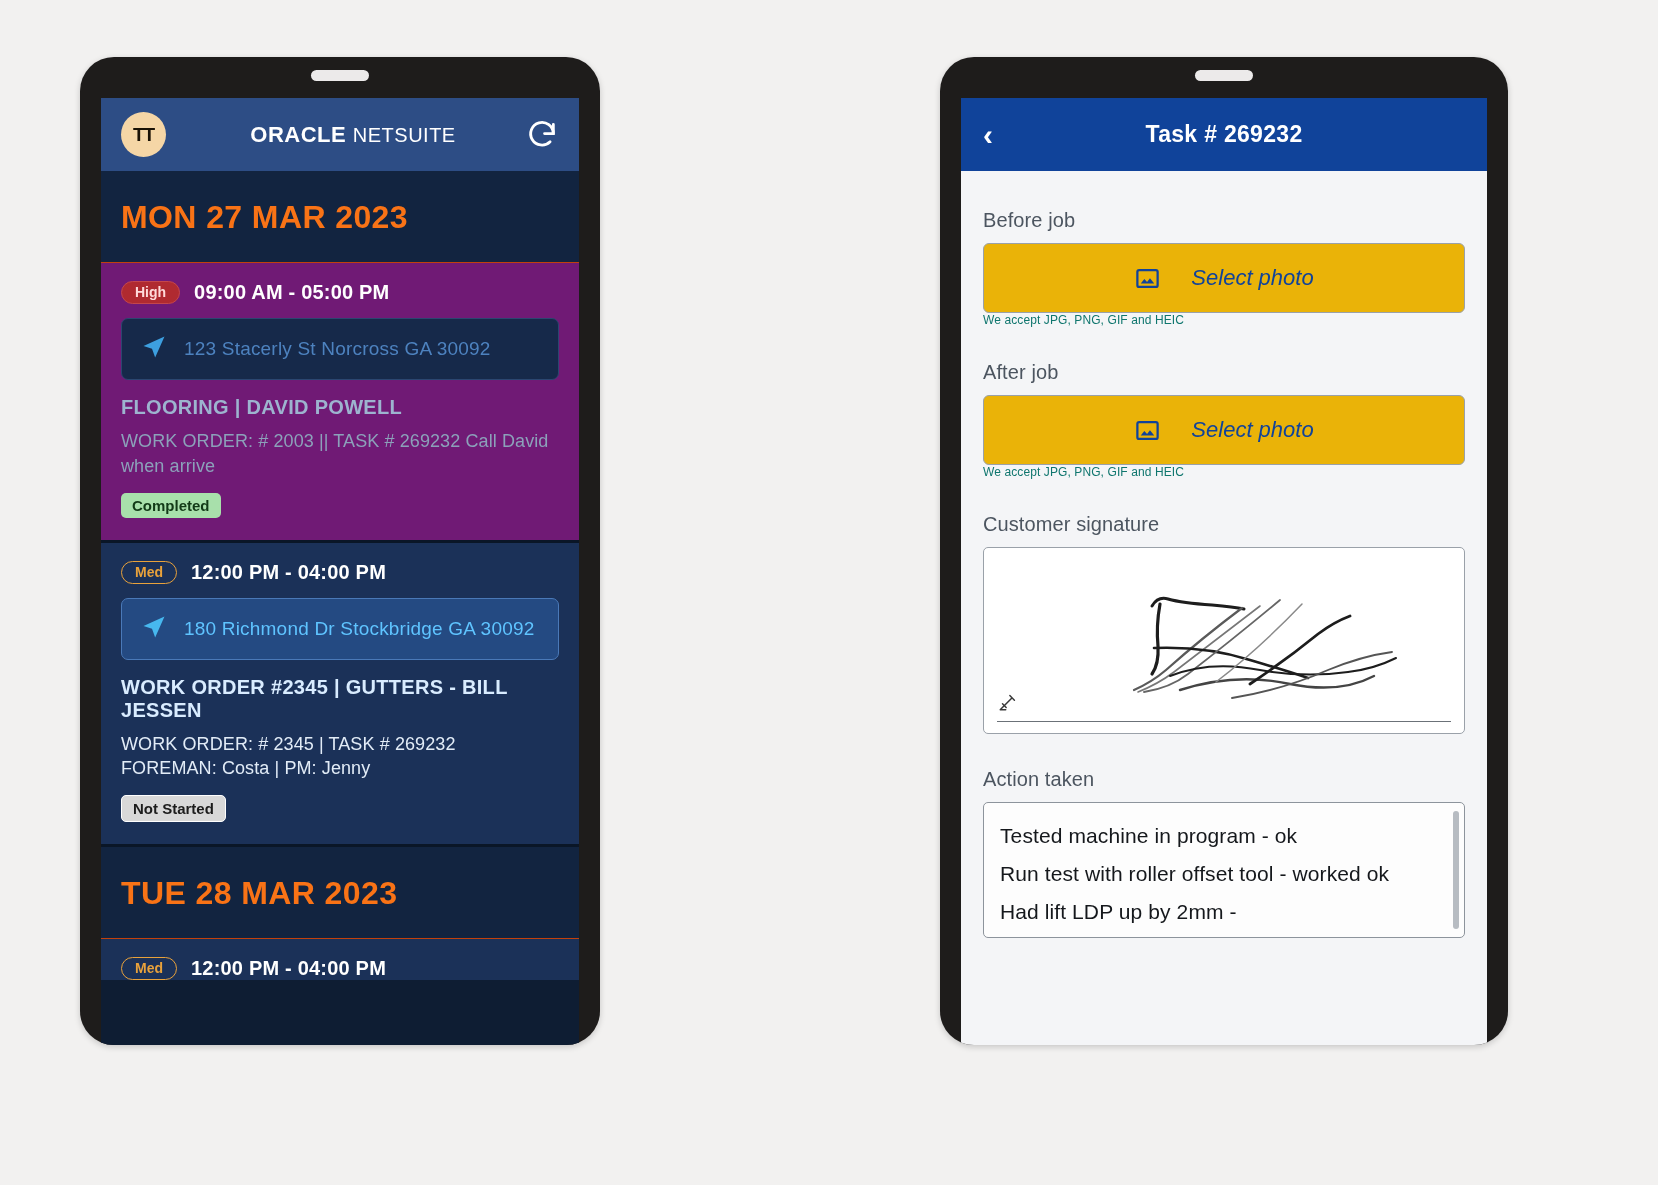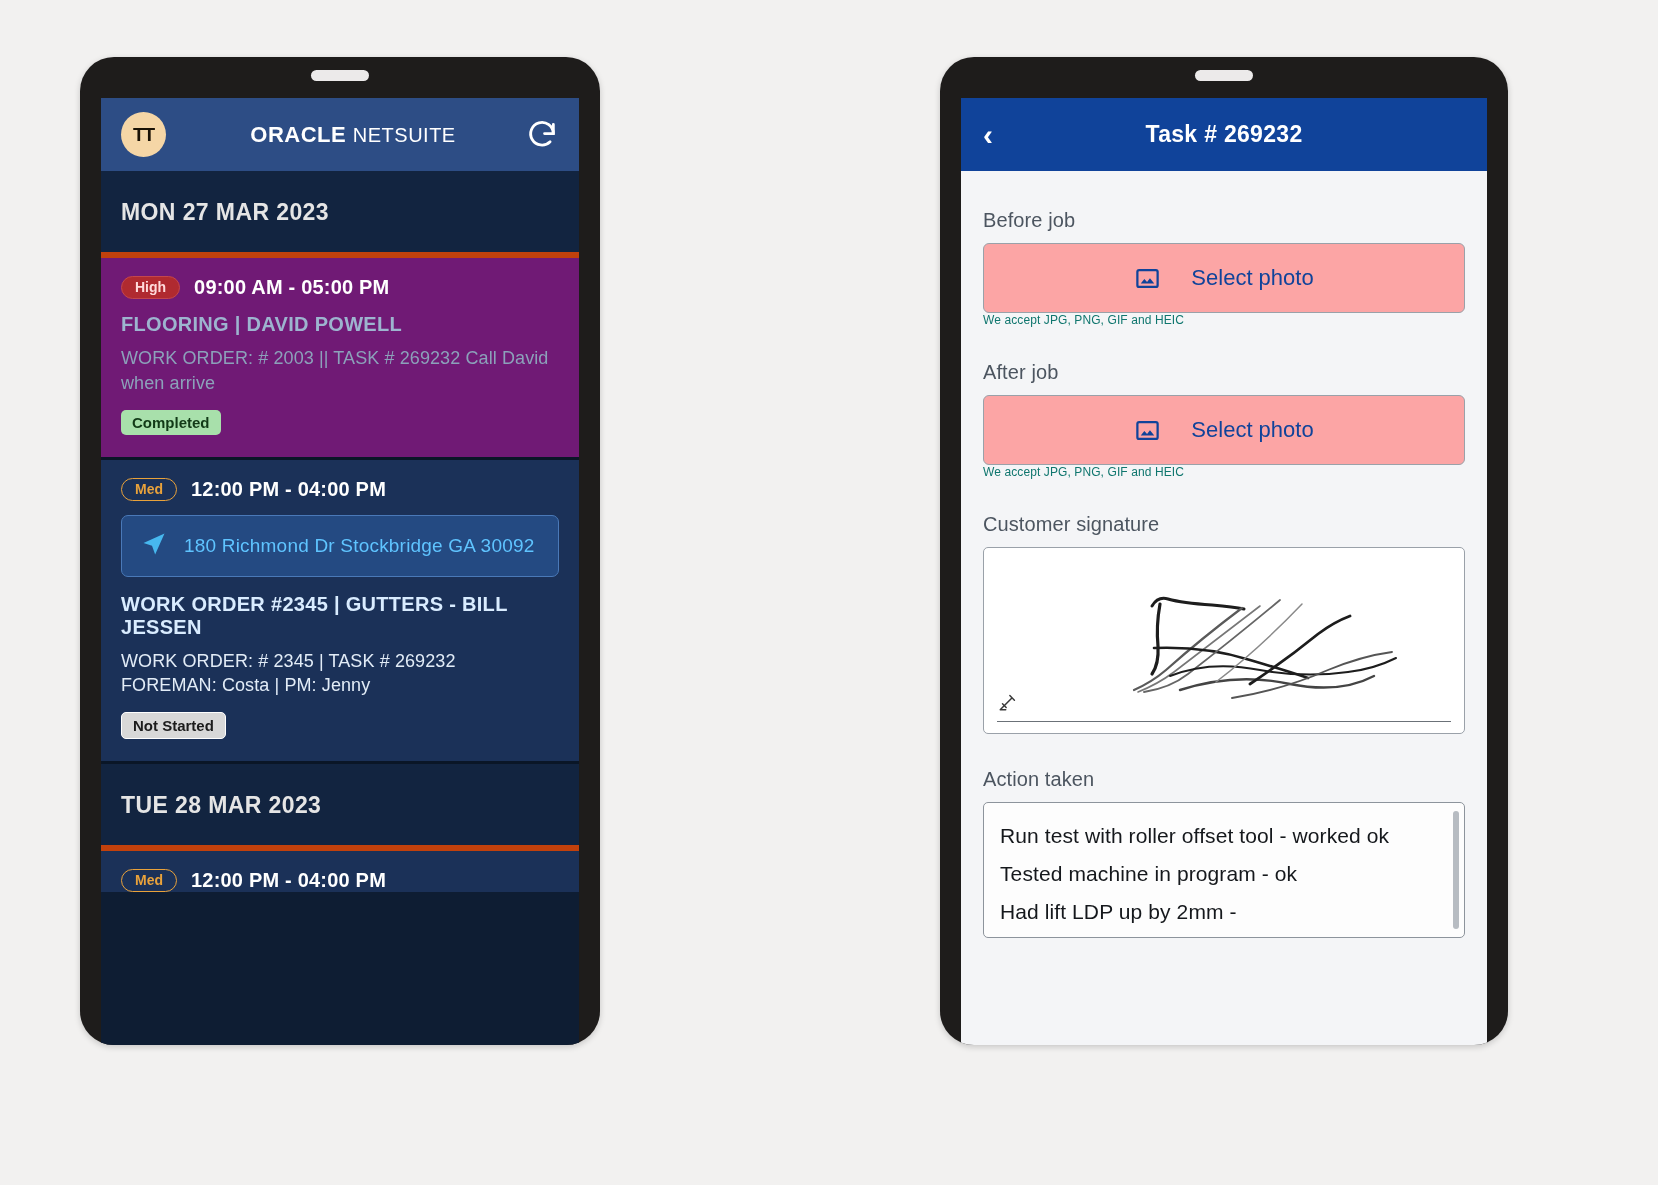--- a/index.html
+++ b/index.html
@@ -48,24 +48,24 @@
     position:absolute;left:0;right:0;text-align:center;
     color:#ffffff;font-size:22px;letter-spacing:.5px;pointer-events:none;padding-left:26px;
   }
   .ns-logo .o{font-weight:bold;}
   .ns-logo .n{font-weight:normal;font-size:20px;}
   .refresh{margin-left:auto;width:34px;height:34px;color:#fff;z-index:2;}
   .refresh svg{display:block;}
 
   .day-header{
     background:#122440;
-    color:#e5e5e5;
-    font-size:23px;font-weight:bold;letter-spacing:.4px;
+    color:#f97316;
+    font-size:32px;font-weight:bold;letter-spacing:.4px;
     padding:28px 20px 26px 20px;
-    border-bottom:6px solid #c2410c;
+    border-bottom:1px solid #c2410c;
   }
 
   .task-card{padding:18px 20px 22px 20px;}
   .task-card.dark{background:#701a75;}
   .task-card.light{background:#1b3158;}
   .divider{height:3px;background:#0a1627;}
 
   .task-top{display:flex;align-items:center;gap:14px;margin-bottom:14px;}
   .chip{
     font-size:14px;font-weight:bold;border-radius:12px;
@@ -109,22 +109,22 @@
   }
   .back-chevron{font-size:30px;font-weight:bold;line-height:1;z-index:2;}
   .tk-title{
     position:absolute;left:0;right:0;text-align:center;
     font-size:23px;font-weight:bold;letter-spacing:.3px;pointer-events:none;
   }
 
   .tk-body{flex:1;padding:38px 22px 0 22px;overflow:hidden;}
   .field-label{color:#4c5560;font-size:20px;margin-bottom:11px;letter-spacing:.1px;}
   .sel-photo{
-    border:1px solid #9aa1a9;border-radius:6px;background:#fca5a5;
-    height:68px;display:flex;align-items:center;justify-content:center;gap:30px;
+    border:1px solid #9aa1a9;border-radius:6px;background:#eab308;
+    height:68px;display:flex;align-items:center;justify-content:center;gap:30px;font-style:italic;
   }
   .photo-icon svg{display:block;}
   .sel-photo-label{color:#10439a;font-size:22px;}
   .hint{color:#0f766e;font-size:12px;margin-top:0;letter-spacing:.1px;}
   .gap{height:34px;}
 
   .sign-box{
     border:1px solid #9aa1a9;border-radius:5px;background:#ffffff;
     height:185px;position:relative;overflow:hidden;
   }
@@ -163,20 +163,28 @@
           </svg>
         </div>
       </div>
 
       <div class="day-header">MON 27 MAR 2023</div>
 
       <div class="task-card dark">
         <div class="task-top">
           <span class="chip high">High</span>
           <span class="task-time">09:00 AM - 05:00 PM</span>
+        </div>
+        <div class="addr-box dim">
+          <span class="nav-arrow">
+            <svg width="28" height="28" viewBox="0 0 24 24" fill="#3d9fe0">
+                <path d="M21 3 3 11.2l7.3 2.4L13 21z"></path>
+              </svg>
+          </span>
+          <span class="addr-text">123 Stacerly St Norcross GA 30092</span>
         </div>
         <div class="title-line dim">FLOORING  |  DAVID POWELL</div>
         <div class="meta-line dim">WORK ORDER: # 2003 || TASK # 269232 Call David when arrive</div>
         <span class="status completed">Completed</span>
       </div>
 
       <div class="divider"></div>
 
       <div class="task-card light">
         <div class="task-top">
@@ -277,22 +285,22 @@
               <path d="M3.5 20.5 h6"></path>
             </svg>
           </span>
           <div class="sign-rule"></div>
         </div>
 
         <div class="gap"></div>
 
         <div class="field-label">Action taken</div>
         <div class="action-box">
+          <div class="action-line">Tested machine in program - ok</div>
           <div class="action-line">Run test with roller offset tool - worked ok</div>
-          <div class="action-line">Tested machine in program - ok</div>
           <div class="action-line">Had lift LDP up by 2mm -</div>
           <div class="action-scroll"></div>
         </div>
 
       </div>
     </div>
   </div>
 </div>
 
 </body></html>

